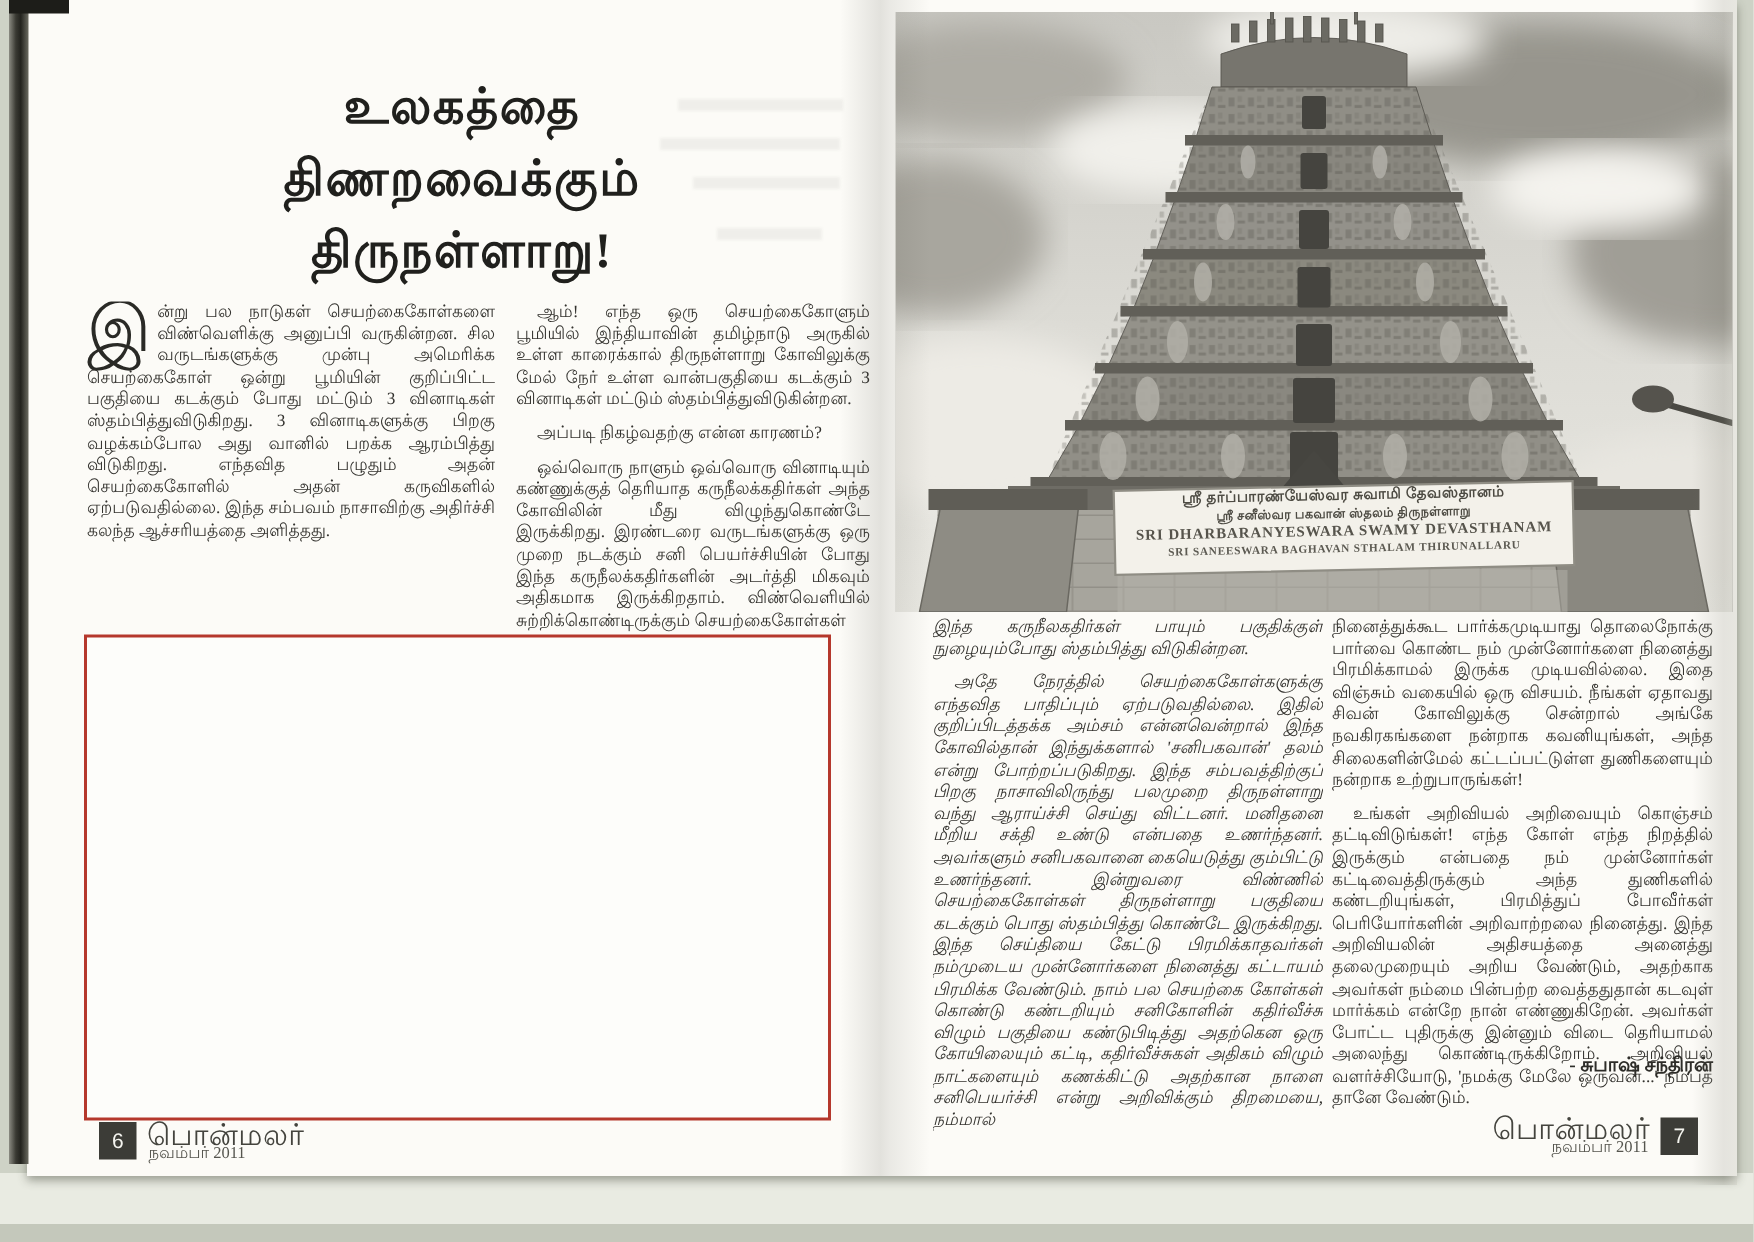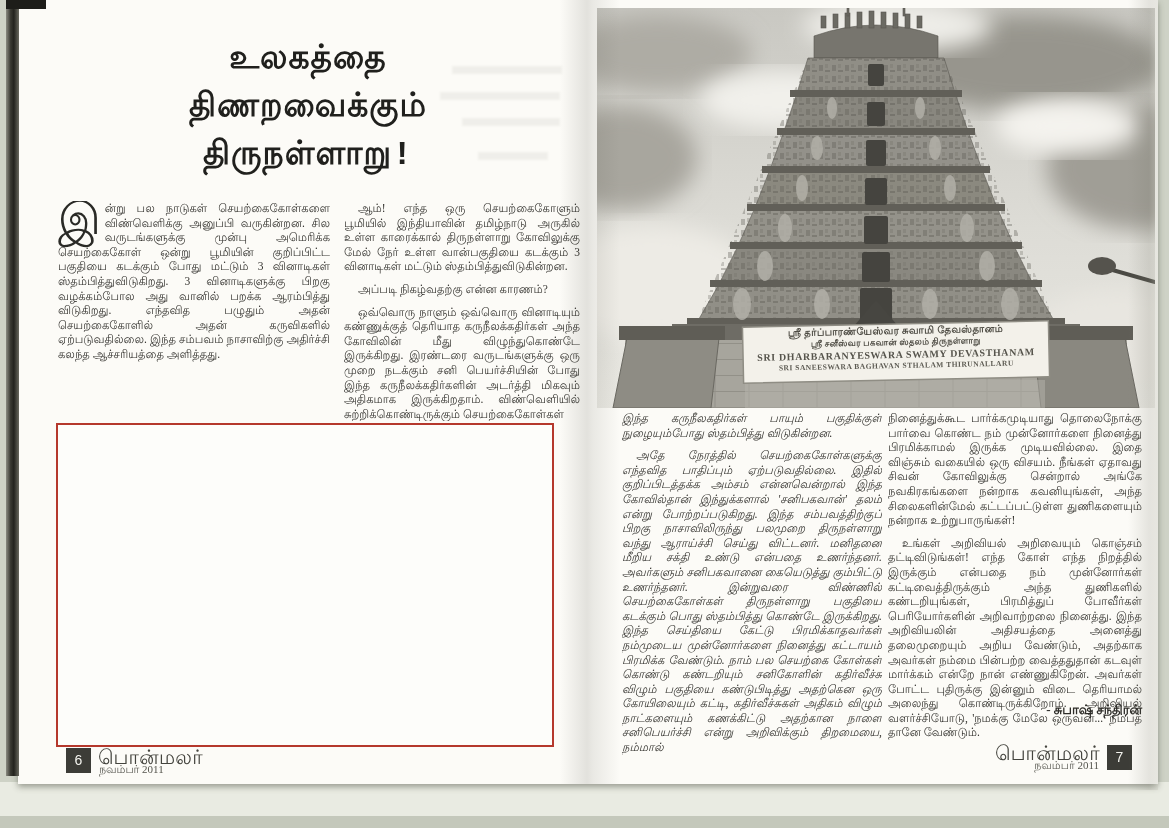--- a/index.html
+++ b/index.html
@@ -30,23 +30,23 @@
     pointer-events:none;
   }
   .right-edge-curl{
     position:absolute;left:1128px;top:0;width:30px;height:790px;
     background:linear-gradient(90deg,rgba(120,120,108,0) 0%,rgba(120,120,108,.18) 70%,rgba(200,200,190,.4) 100%);
     pointer-events:none;
   }
 
   
   .title{
-    position:absolute;left:128px;top:36px;width:360px;
+    position:absolute;left:128px;top:48px;width:360px;
     text-align:center;font-weight:bold;color:#20201d;
-    font-size:33px;line-height:48px;letter-spacing:1px;font-family:Liberation Mono, monospace;
+    font-size:33px;line-height:48px;letter-spacing:1px;
   }
   .bodycol{
     position:absolute;overflow:hidden;
     font-size:11.5px;line-height:14.6px;text-align:justify;color:#33322e;
   }
   .bodycol p{margin:0 0 8px 0;text-indent:14px;}
   .bodycol p.noindent{text-indent:0;}
   .col-l1{left:58px;top:201px;width:272px;height:220px;}
   .col-l2{left:344px;top:201px;width:236px;height:220px;}
   .dropcap{

